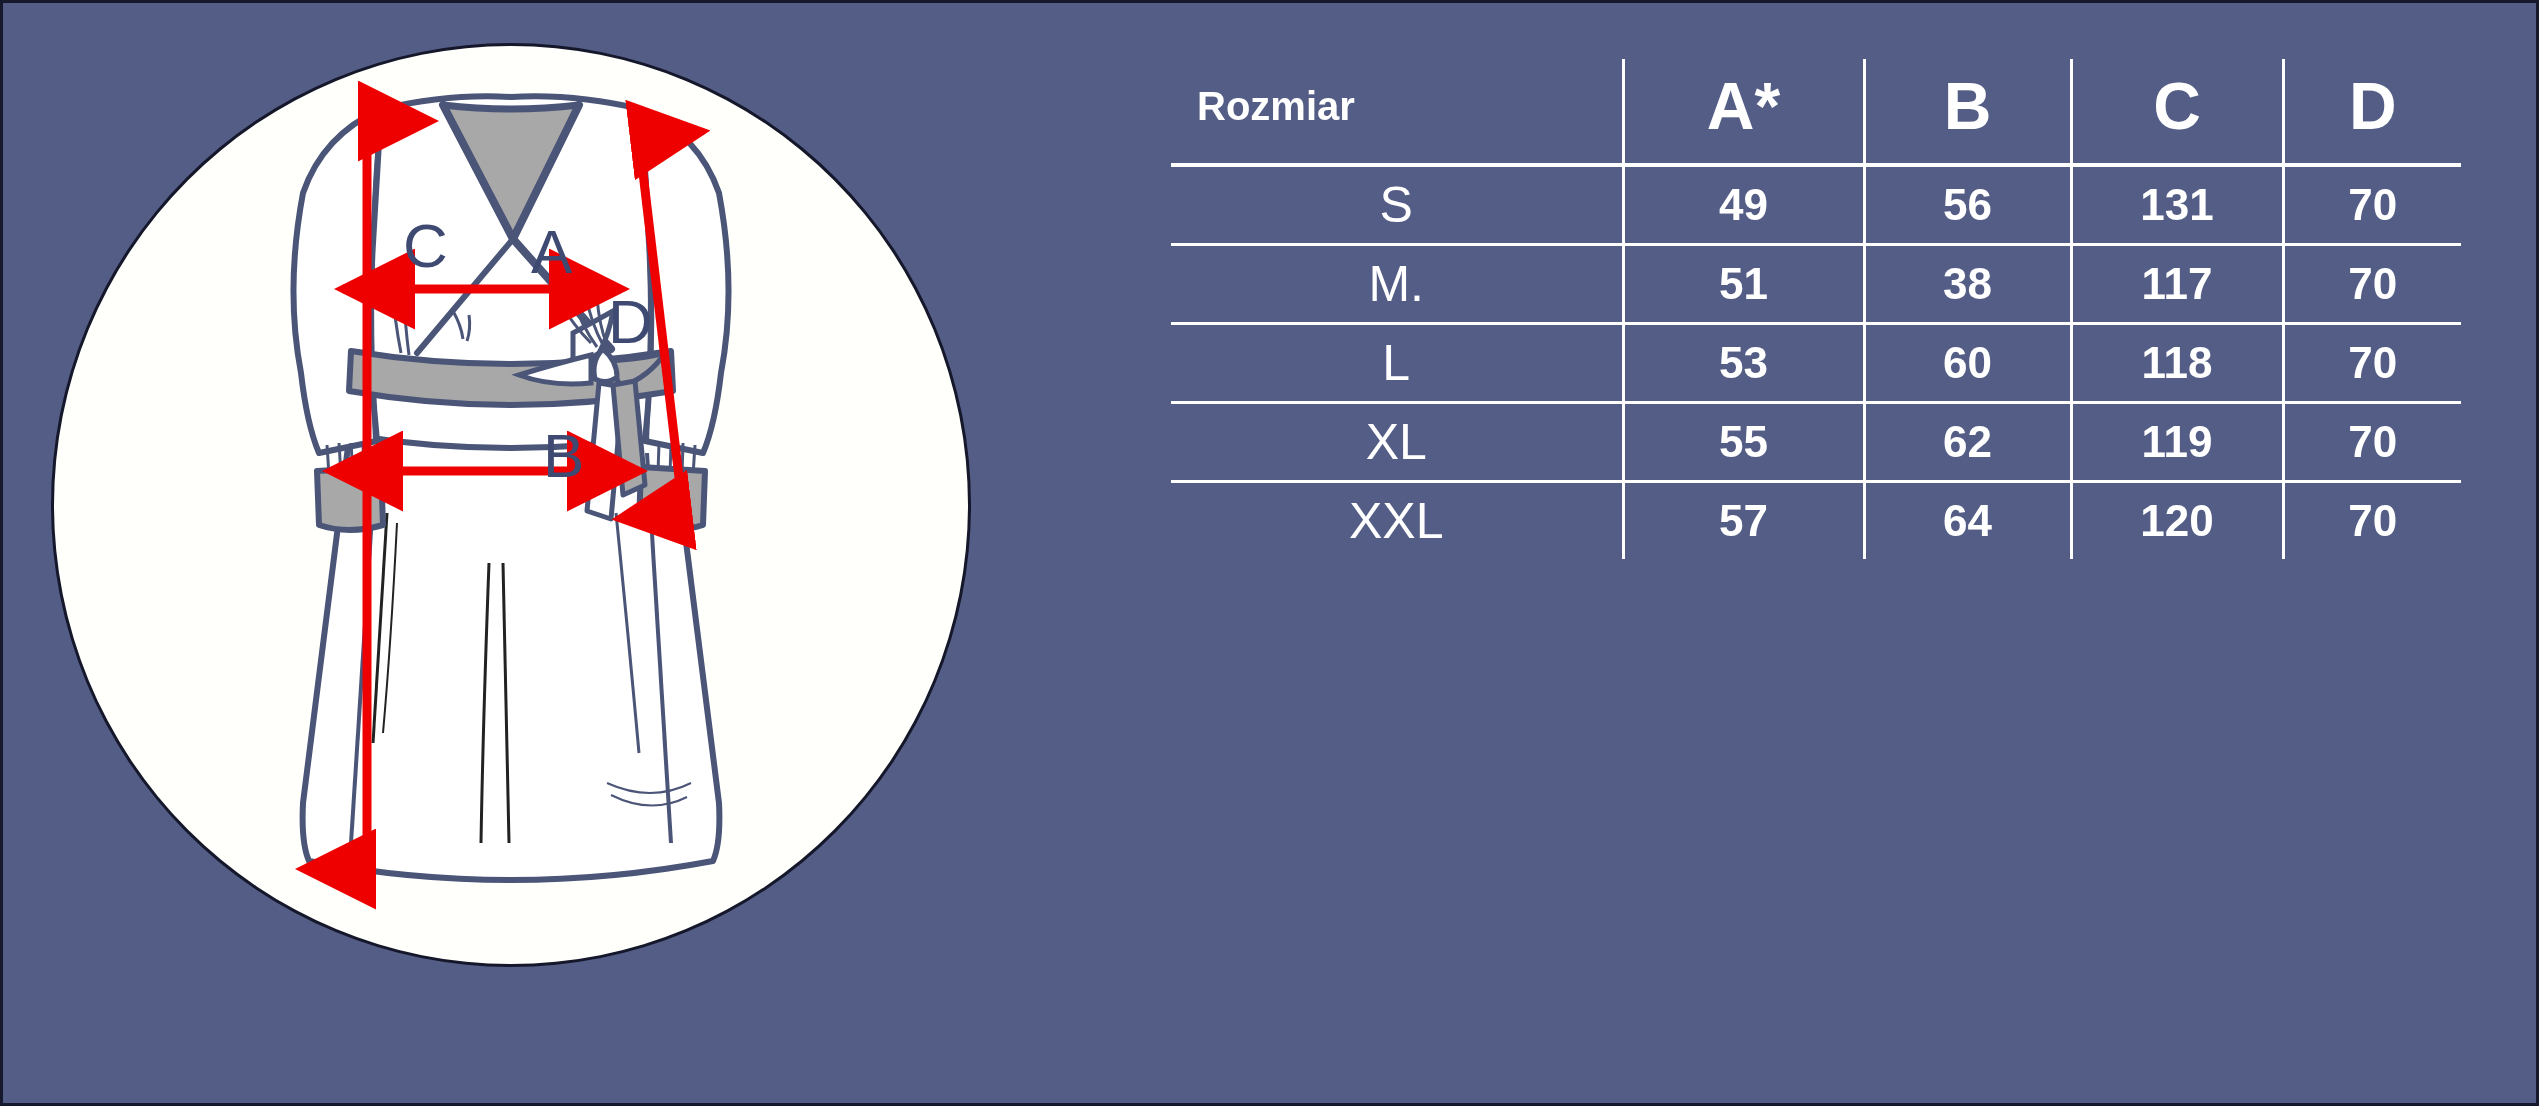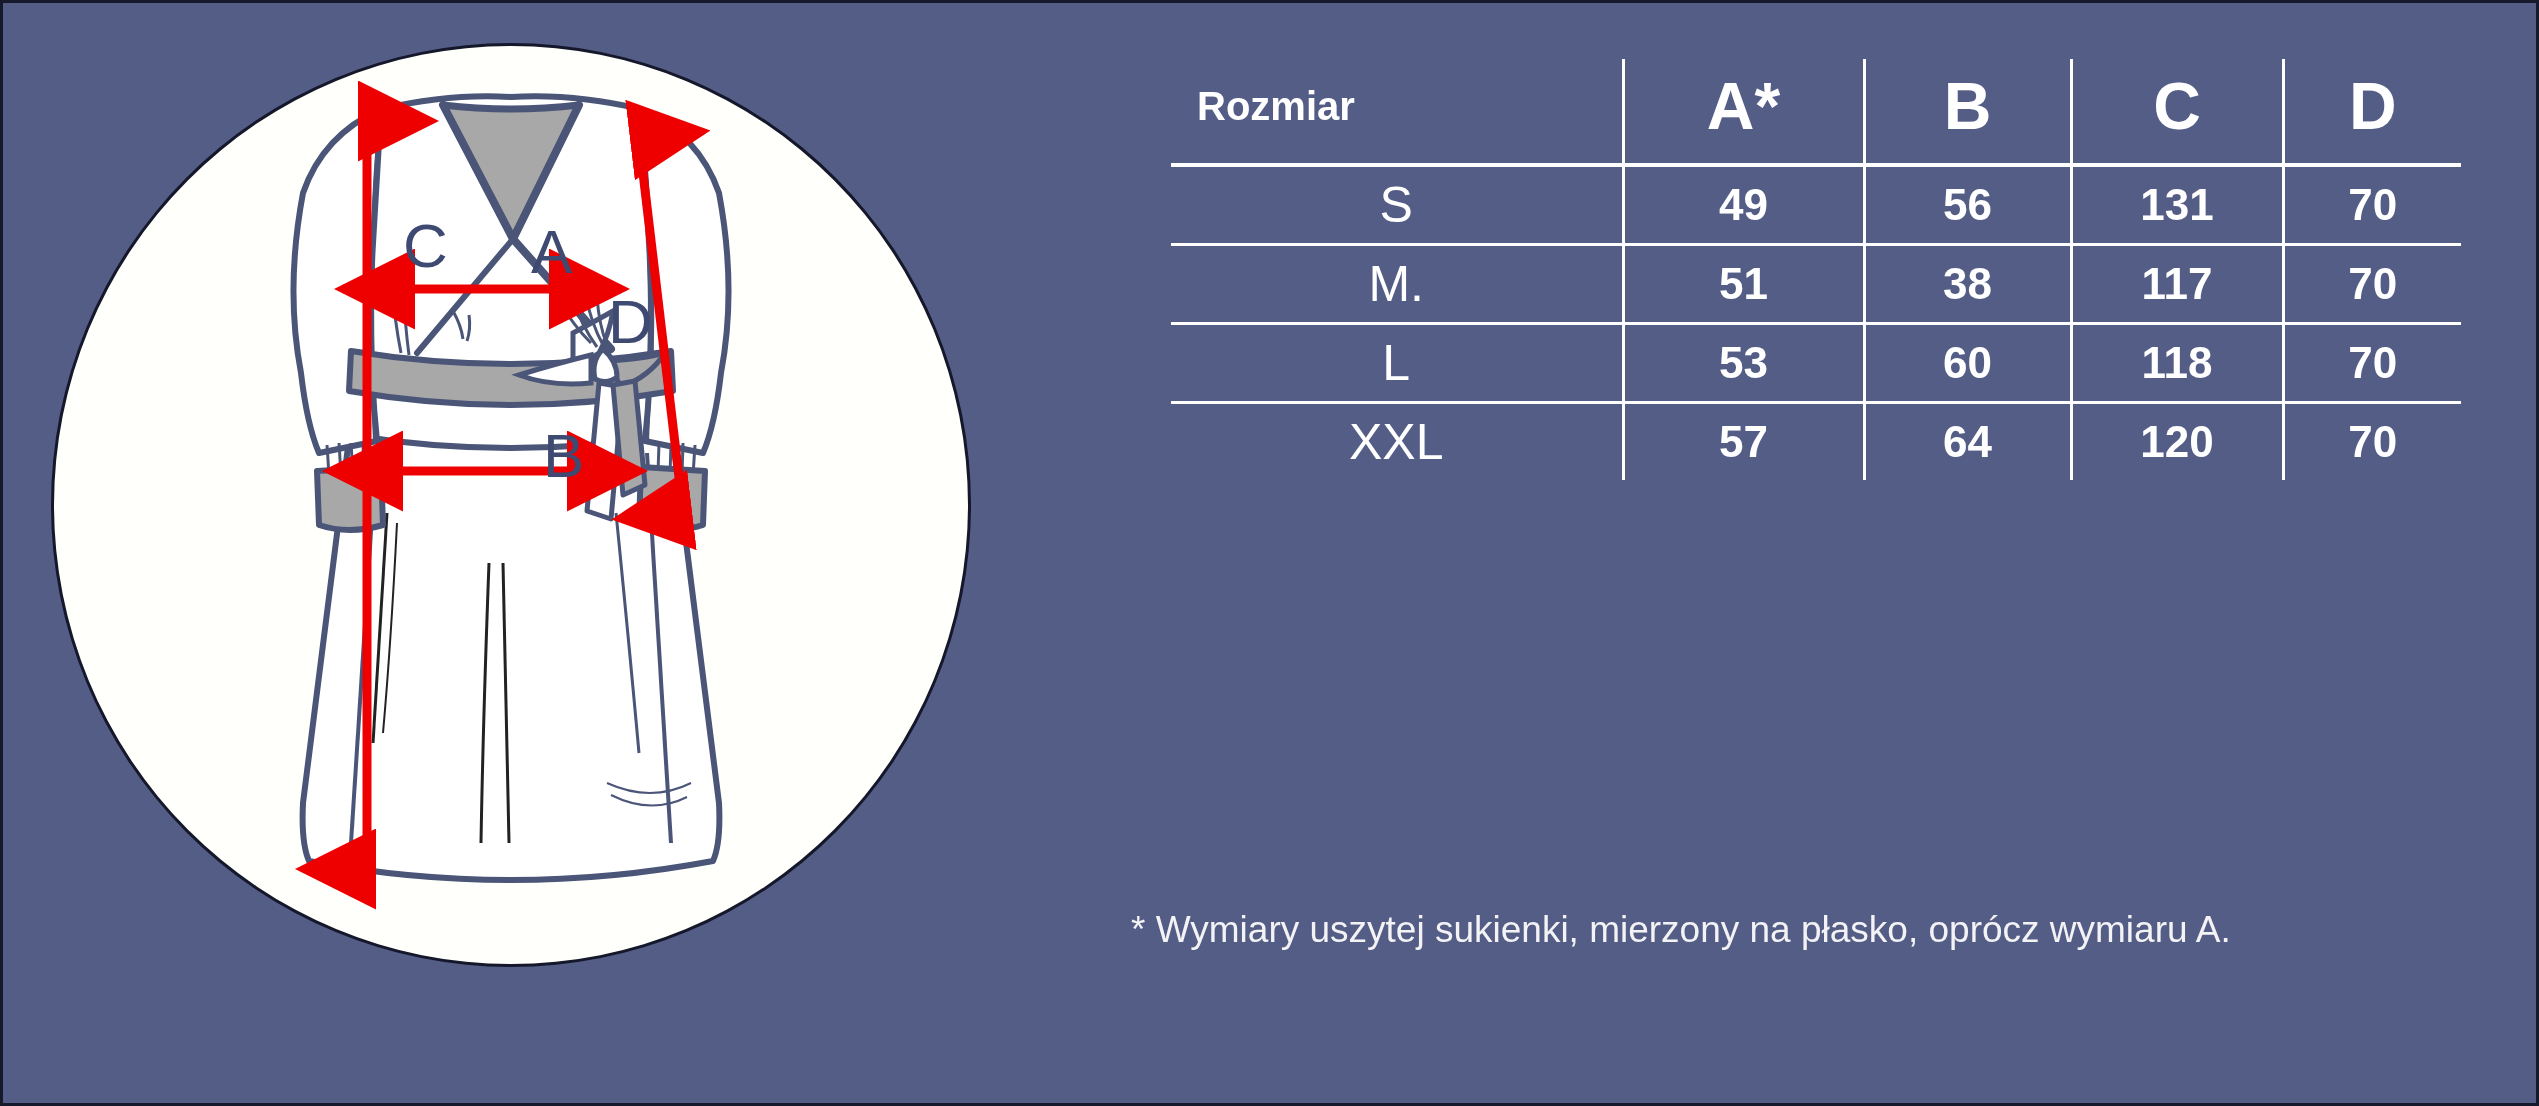--- a/index.html
+++ b/index.html
@@ -259,27 +259,33 @@
           <td class="sep">70</td>
         </tr>
         <tr>
           <td class="c-label">L</td>
           <td class="sep">53</td>
           <td class="sep">60</td>
           <td class="sep">118</td>
           <td class="sep">70</td>
         </tr>
         <tr>
+          <td class="c-label">XL</td>
+          <td class="sep">55</td>
+          <td class="sep">62</td>
+          <td class="sep">119</td>
+          <td class="sep">70</td>
+        </tr>
+        <tr>
           <td class="c-label">XXL</td>
           <td class="sep">57</td>
           <td class="sep">64</td>
           <td class="sep">120</td>
           <td class="sep">70</td>
         </tr>
       </tbody>
     </table>
   </div>
 
   <div id="notes">
-    <div class="ln">* Wymiary uszytej sukienki, mierzony na płasko, oprócz wymiaru A.</div>
   </div>
 
 </div>
 
 </body></html>

